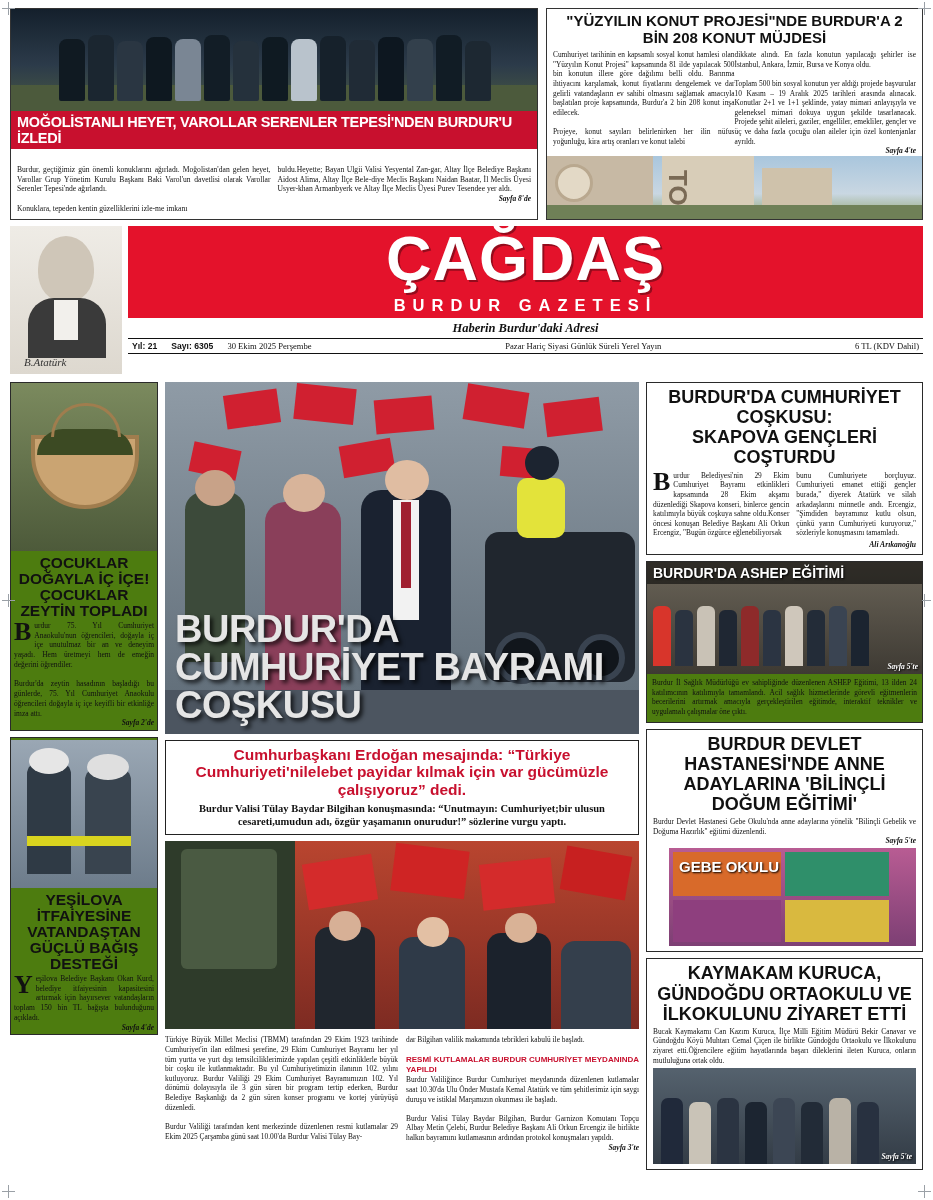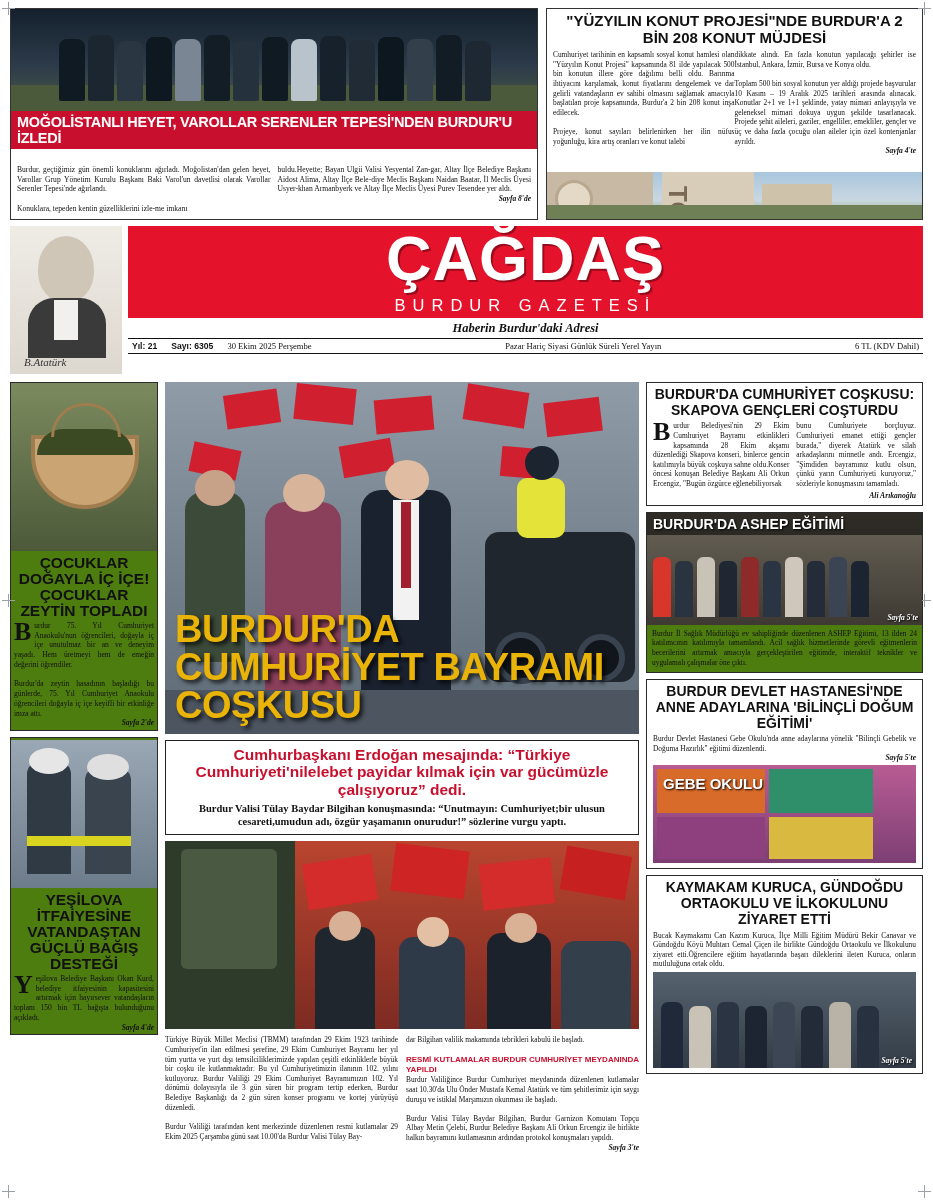--- a/index.html
+++ b/index.html
@@ -30,33 +30,33 @@
   .top-left { width:528px; border:1px solid #333; display:flex; flex-direction:column; }
   .top-left .img { height:112px; background:#3b4a57; position:relative; overflow:hidden; }
   .hl-red { background:#c8102e; color:#fff; font-family:"Liberation Sans", sans-serif;
             font-weight:bold; font-size:14.5px; letter-spacing:-0.3px; padding:3px 6px; }
   .top-left .cols { display:flex; gap:7px; padding:16px 6px 5px; }
   .top-left .cols > div { flex:1; font-size:7.6px; line-height:1.3; }
 
   .top-right { flex:1; border:1px solid #333; display:flex; flex-direction:column; }
   .top-right h2 { margin:0; padding:4px 6px 2px; font-size:15px; line-height:1.1;
                   font-family:"Liberation Sans", sans-serif; font-weight:bold; text-align:center; }
-  .top-right .cols { display:flex; padding:2px 6px 16px; }
+  .top-right .cols { display:flex; padding:2px 6px 0; }
   .top-right .cols > div { flex:1; font-size:7.4px; line-height:1.3; }
   .toki { height:105px; background:#9fb4c7; position:relative; overflow:hidden; margin:0; }
 
   
   .masthead { display:flex; align-items:flex-start; gap:6px; margin-top:6px; height:150px; }
   .ataturk { width:112px; height:148px; background:#3b82f6; position:relative; overflow:hidden; }
   .mast-main { flex:1; }
   .mast-red { background:#e4122b; height:92px; display:flex; flex-direction:column;
               align-items:center; justify-content:center; color:#fff; }
   .mast-title { font-family:"Liberation Sans", sans-serif; font-weight:bold; font-size:63px;
                 line-height:0.95; letter-spacing:1px; text-shadow:2px 2px 0 rgba(0,0,0,.35); }
-  .mast-sub { font-family:"Liberation Sans", sans-serif; font-weight:normal; font-size:16.5px;
+  .mast-sub { font-family:"Liberation Sans", sans-serif; font-weight:bold; font-size:16.5px;
               letter-spacing:7px; margin-top:8px; }
   .mast-slogan { text-align:center; font-size:12.5px; font-style:italic; font-weight:bold; padding:3px 0 2px; }
   .mast-line { border-top:1.5px solid #111; border-bottom:1.5px solid #111; display:flex;
                align-items:center; font-size:8.6px; padding:2px 4px; gap:14px; }
   .mast-line b { font-family:"Liberation Sans", sans-serif; }
   .mast-line .mid { flex:1; text-align:center; }
 
   
   .grid { display:flex; gap:7px; margin-top:6px; height:792px; }
   .col-left { width:148px; display:flex; flex-direction:column; gap:6px; }
@@ -67,41 +67,41 @@
   .lc-photo { height:168px; background:#5f6b52; position:relative; overflow:hidden; }
   .lc-head { font-family:"Liberation Sans", sans-serif; font-weight:bold; font-size:15.5px;
              line-height:1.03; text-align:center; padding:4px 2px 2px; }
   .lc-body { font-size:7.5px; line-height:1.3; padding:0 3px 2px; }
   .dropcap { float:left; font-size:26px; line-height:20px; font-weight:bold; padding:1px 3px 0 0;
              font-family:"Liberation Serif", serif; }
   .lc-photo2 { height:148px; background:#7f8ea0; position:relative; overflow:hidden; margin-top:2px;}
 
   
   .mid-hero { height:352px; position:relative; overflow:hidden; background:#4a5a63; }
-  .hero-title { position:absolute; left:10px; bottom:10px; color:#eab308;
+  .hero-title { position:absolute; left:10px; bottom:10px; color:#e5e5e5;
                 font-family:"Liberation Sans", sans-serif; font-weight:bold; font-size:38px;
                 line-height:1.0; text-shadow:3px 3px 4px rgba(0,0,0,.75); letter-spacing:-0.5px; }
   .mid-quote { border:1px solid #222; padding:5px 8px 6px; text-align:center; }
   .mid-quote .q1 { color:#c8102e; font-family:"Liberation Sans", sans-serif; font-weight:bold;
                    font-size:15.5px; line-height:1.12; }
   .mid-quote .q2 { font-weight:bold; font-size:10.5px; line-height:1.2; margin-top:5px; }
   .mid-photo { height:188px; background:#8d3b3b; position:relative; overflow:hidden; }
   .mid-cols { display:flex; gap:8px; font-size:7.4px; line-height:1.3; }
   .mid-cols > div { flex:1; }
   .redline { color:#c8102e; font-weight:bold; font-family:"Liberation Sans", sans-serif; font-size:8px; }
 
   
   .rb { border:1px solid #2a2a2a; padding:4px 6px 5px; }
   .rb h3 { margin:0 0 3px; font-family:"Liberation Sans", sans-serif; font-weight:bold;
-           font-size:14px; line-height:1.12; text-align:center; }
+           font-size:18px; line-height:1.12; text-align:center; }
   .rb p { margin:0; font-size:7.4px; line-height:1.3; }
   .rb .cols2 { display:flex; gap:7px; }
   .signature { text-align:right; font-weight:bold; font-size:7.6px; font-style:italic; margin-top:2px; }
   .rphoto { height:112px; background:#6a6a58; position:relative; overflow:hidden; }
-  .rphoto.p2 { height:98px; background:#000000; }
+  .rphoto.p2 { height:98px; background:#000000;margin-left:16px; }
   .rphoto.p3 { height:96px; background:#4e5b68; }
   .banner { position:absolute; left:0; right:0; top:0; background:rgba(0,0,0,.55); color:#fff;
             font-family:"Liberation Sans", sans-serif; font-weight:bold; font-size:14px;
             padding:3px 6px; text-shadow:1px 1px 2px #000; }
   .sayfa-ov { position:absolute; right:4px; bottom:3px; color:#fff; font-style:italic;
               font-weight:bold; font-size:7.5px; text-shadow:1px 1px 2px #000; }
 
   
   .pp { position:absolute; border-radius:50% 50% 45% 45%; }
   .flagstripe { position:absolute; background:#d02030; }

